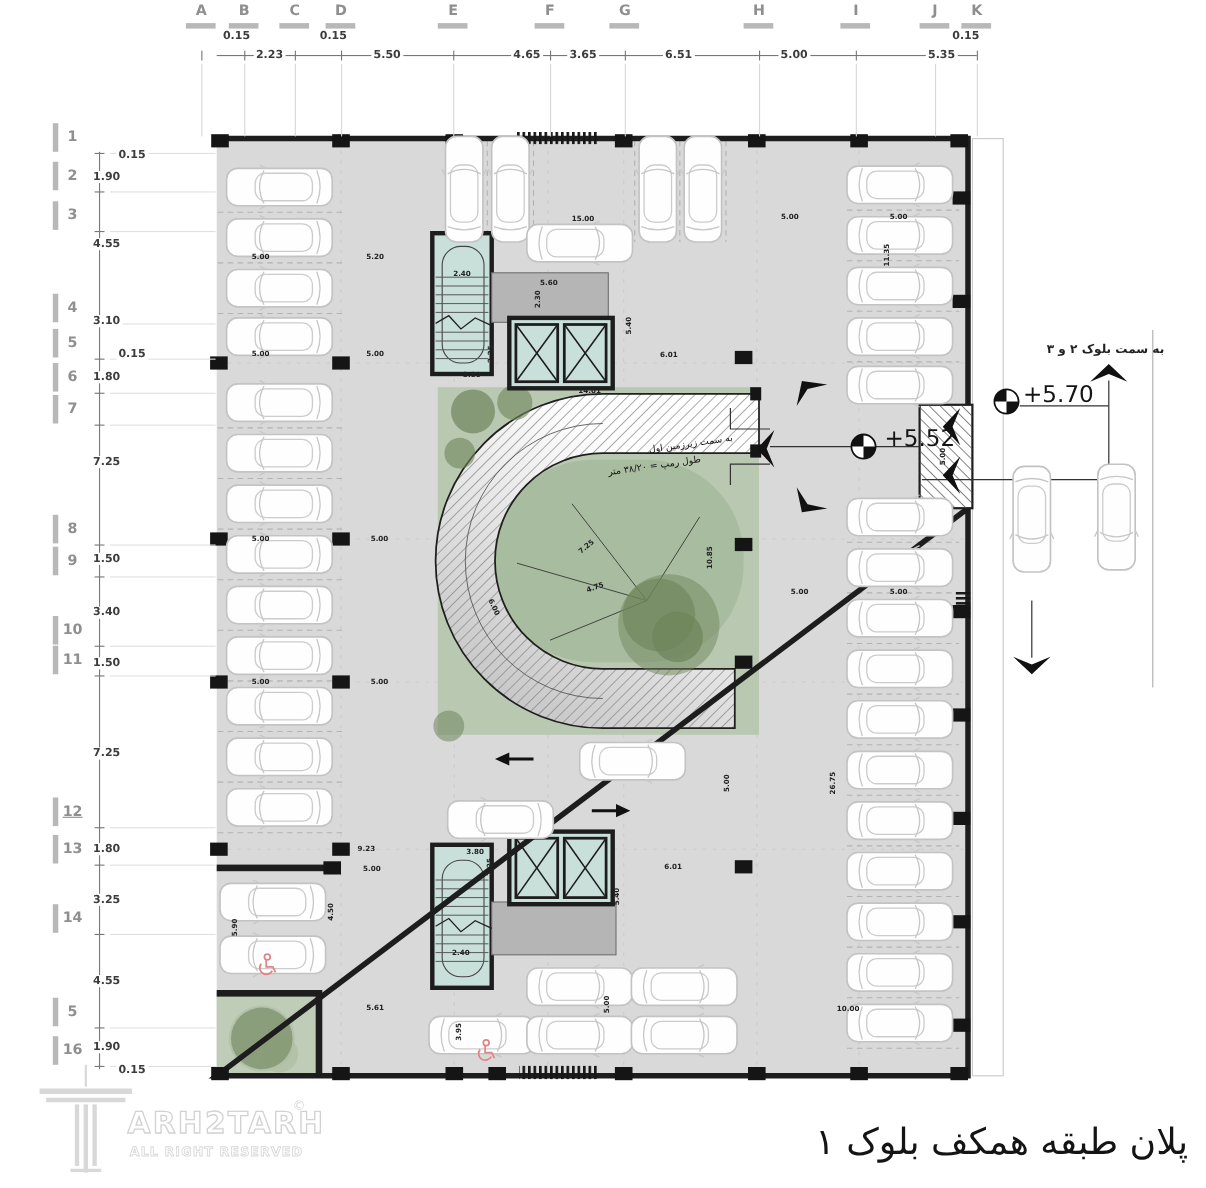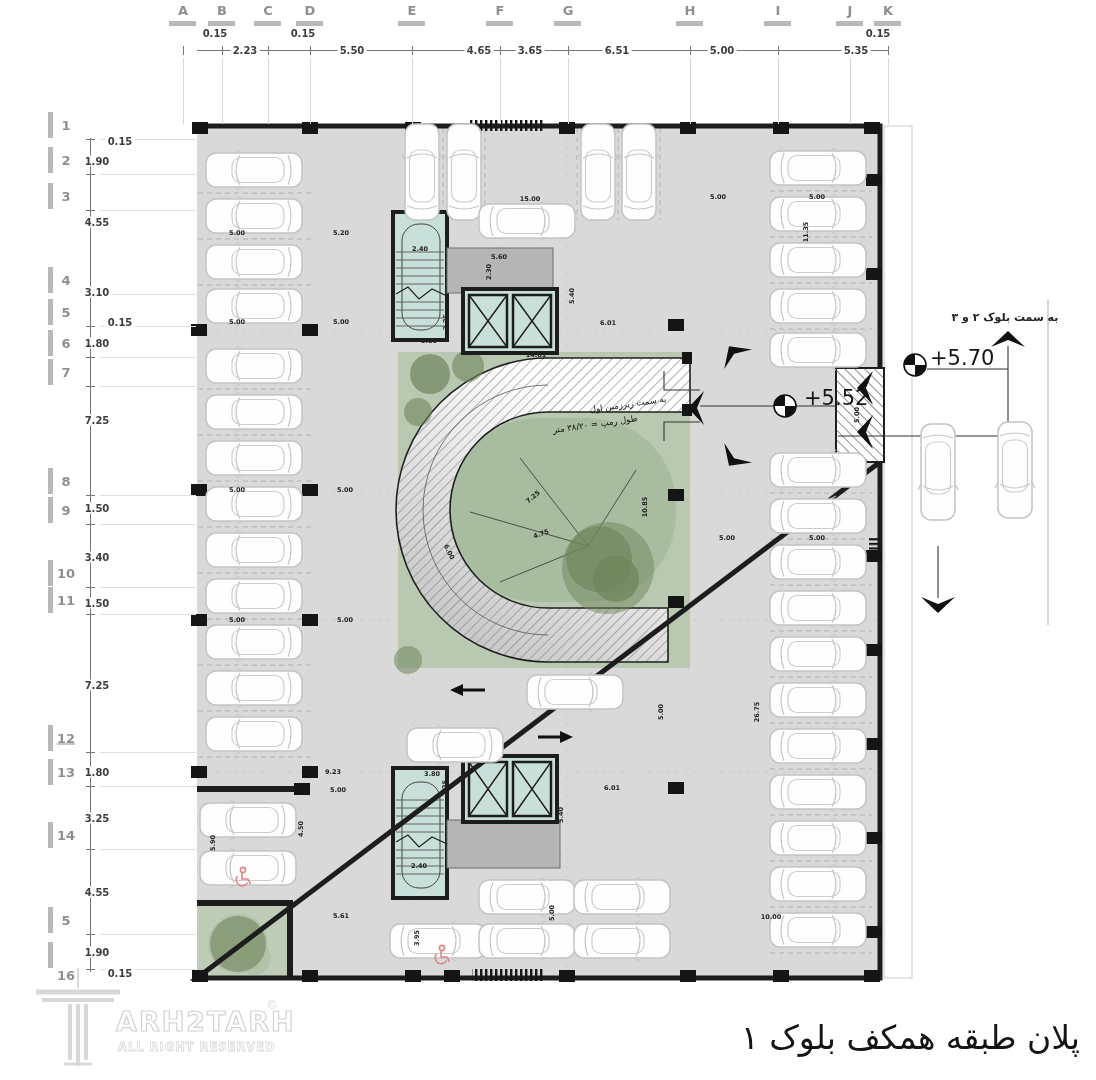--- a/index.html
+++ b/index.html
@@ -466,21 +466,21 @@
       <div class="gbar" style="left: 86px; top: 786px; width: 9px; height: 1.4px; background: rgb(119, 119, 119);"></div>
       <div class="gbar" style="left: 100px; top: 786px; width: 96px; height: 1px; background: rgb(224, 224, 224);"></div>
       <span class="glabel" style="left: 66px; top: 835px; transform: translate(-50%, -50%);">14</span>
       <div class="gbar" style="left: 48px; top: 822px; width: 5px; height: 26px; background: rgb(184, 184, 184);"></div>
       <div class="gbar" style="left: 86px; top: 849px; width: 9px; height: 1.4px; background: rgb(119, 119, 119);"></div>
       <div class="gbar" style="left: 100px; top: 849px; width: 96px; height: 1px; background: rgb(224, 224, 224);"></div>
       <span class="glabel" style="left: 66px; top: 920px; transform: translate(-50%, -50%);">5</span>
       <div class="gbar" style="left: 48px; top: 907px; width: 5px; height: 26px; background: rgb(184, 184, 184);"></div>
       <div class="gbar" style="left: 86px; top: 934px; width: 9px; height: 1.4px; background: rgb(119, 119, 119);"></div>
       <div class="gbar" style="left: 100px; top: 934px; width: 96px; height: 1px; background: rgb(224, 224, 224);"></div>
-      <span class="glabel" style="left: 66px; top: 955px; transform: translate(-50%, -50%); margin-top: 20px;">16</span>
+      <span class="glabel" style="left: 66px; top: 955px; transform: translate(-50%, -50%);">16</span>
       <div class="gbar" style="left: 48px; top: 942px; width: 5px; height: 26px; background: rgb(184, 184, 184);"></div>
       <div class="gbar" style="left: 86px; top: 969px; width: 9px; height: 1.4px; background: rgb(119, 119, 119);"></div>
       <div class="gbar" style="left: 100px; top: 969px; width: 96px; height: 1px; background: rgb(224, 224, 224);"></div>
       <span class="dim" style="left: 120px; top: 141px; transform: translate(-50%, -50%);">0.15</span>
       <span class="dim" style="left: 97px; top: 161px; transform: translate(-50%, -50%);">1.90</span>
       <span class="dim" style="left: 97px; top: 222px; transform: translate(-50%, -50%);">4.55</span>
       <span class="dim" style="left: 97px; top: 292px; transform: translate(-50%, -50%);">3.10</span>
       <span class="dim" style="left: 120px; top: 322px; transform: translate(-50%, -50%);">0.15</span>
       <span class="dim" style="left: 97px; top: 343px; transform: translate(-50%, -50%);">1.80</span>
       <span class="dim" style="left: 97px; top: 420px; transform: translate(-50%, -50%);">7.25</span>

